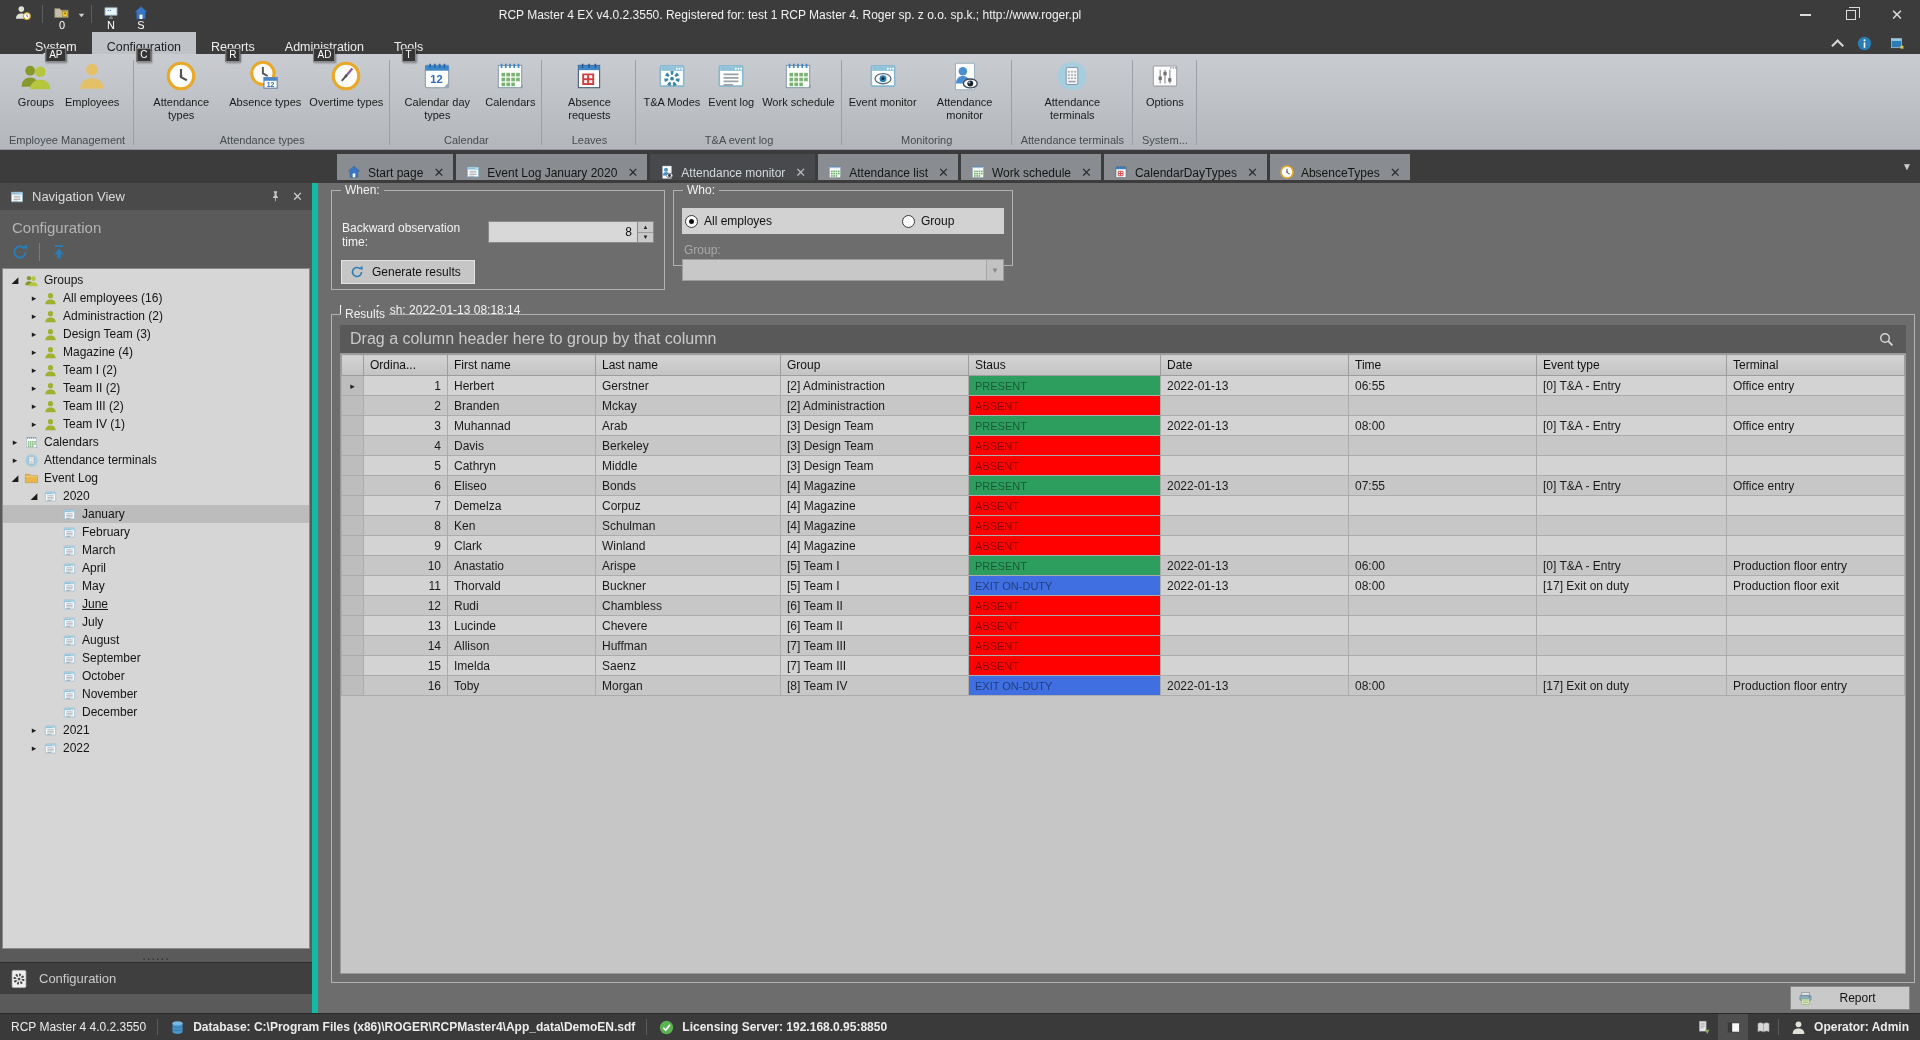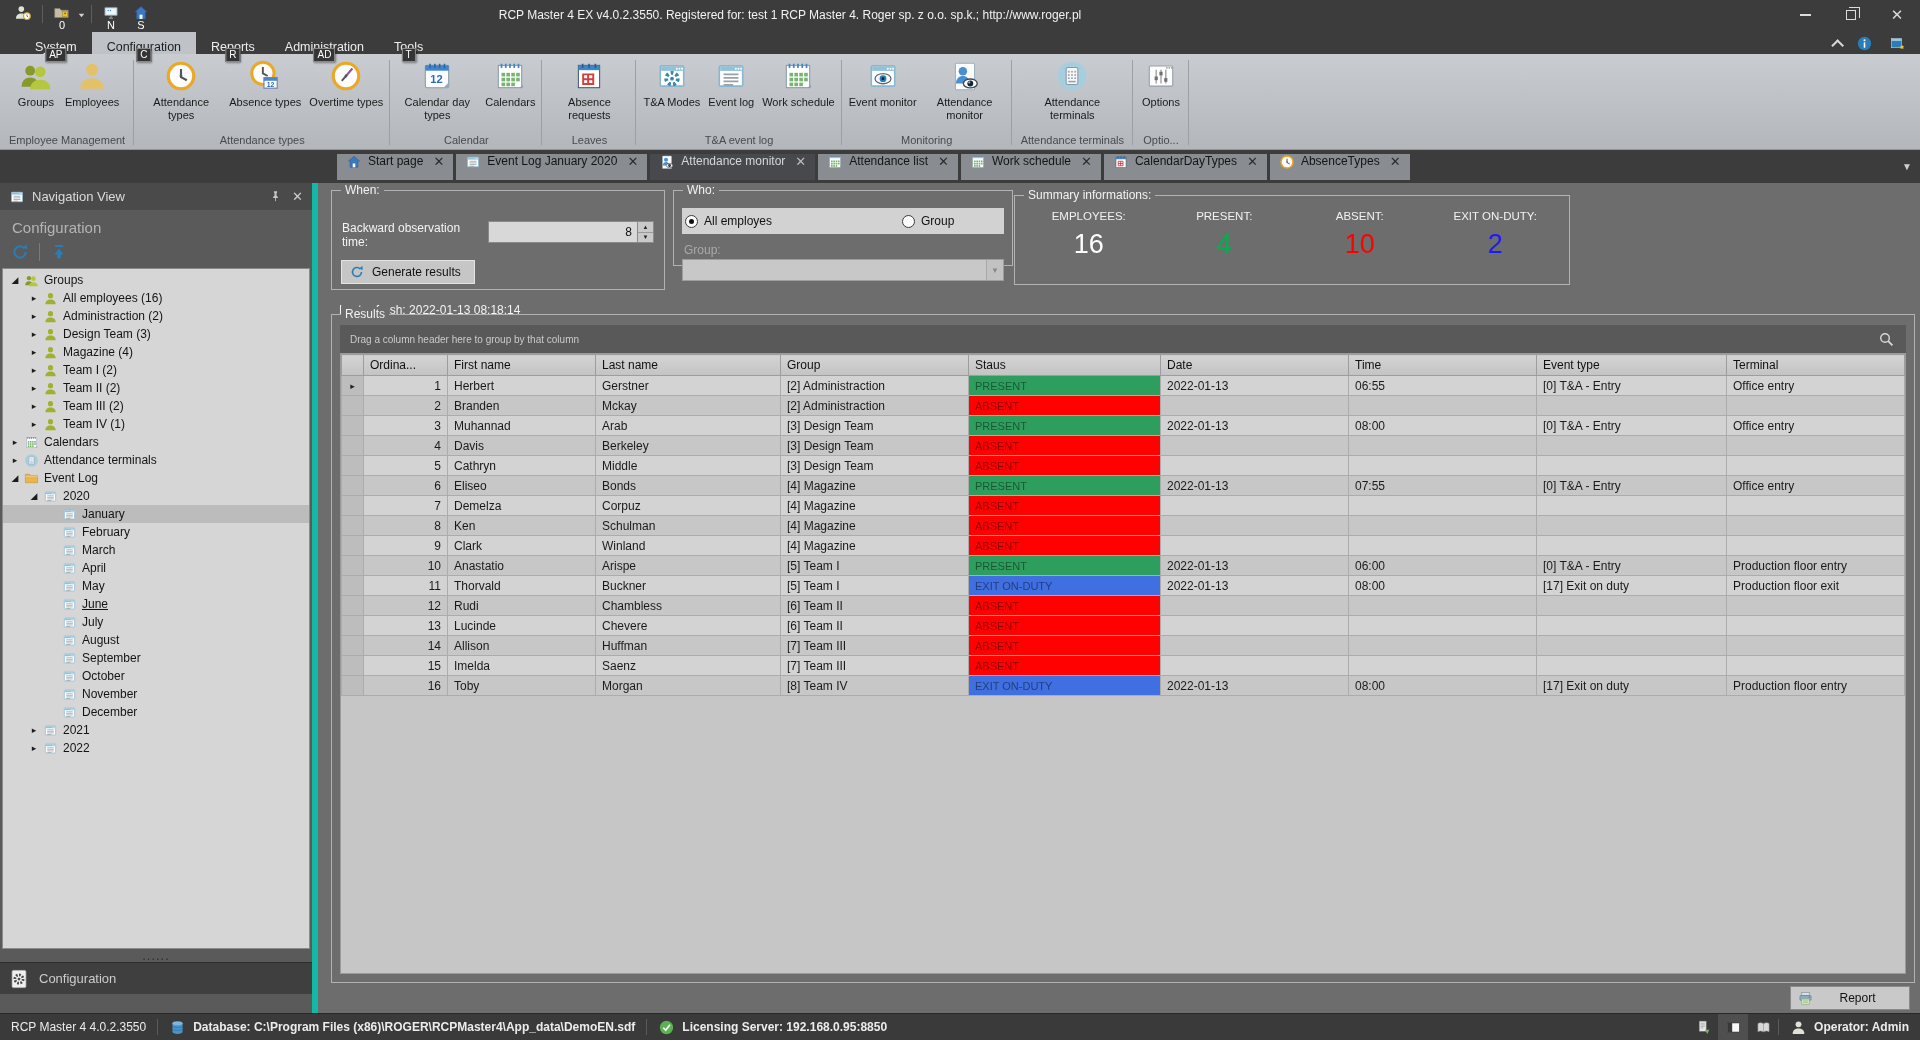--- a/index.html
+++ b/index.html
@@ -42,21 +42,21 @@
   .ribbon-body { height:96px; background:linear-gradient(#c9cdd2,#b3b7bc); display:flex; align-items:stretch; border-bottom:1px solid #93979c; position:relative; z-index:4; }
   .rgroup { display:flex; flex-direction:column; padding:3px 3px 0; position:relative; }
   .rgroup::after { content:""; position:absolute; right:0; top:6px; bottom:4px; width:1px; background:#9aa0a6; }
   .rbuttons { display:flex; flex:1; align-items:flex-start; justify-content:center; }
   .rbtn { min-width:50px; max-width:88px; display:flex; flex-direction:column; align-items:center; padding:2px 4px 0; }
   .rlbl { font-size:11px; color:#1a1a1a; text-align:center; line-height:1.2; margin-top:3px; }
   .glabel { font-size:11px; color:#474b4f; text-align:center; padding:1px 6px 3px; white-space:nowrap; }
 
   
   .doc-tabs { height:33px; background:#3c3c3c; display:flex; align-items:center; padding-left:337px; position:relative; }
-  .dtab { height:26px; margin-right:3px; display:flex; align-items:flex-start; gap:6px; padding:0 9px; background:#898d91; color:#141414; font-size:12px; white-space:nowrap; }
+  .dtab { height:26px; margin-right:3px; display:flex; align-items:flex-end; gap:6px; padding:0 9px; background:#898d91; color:#141414; font-size:12px; white-space:nowrap; }
   .dtab.active { background:#47494c; color:#d5d8da; }
   .dtab-close { font-size:13px; margin-left:4px; color:#2c2c2c; }
   .dtab.active .dtab-close { color:#b9bcbf; }
   .dtab-caret { position:absolute; right:8px; color:#cfcfcf; font-size:10px; }
 
   
   .content { position:absolute; top:183px; left:0; right:0; bottom:27px; background:#6d6d6d; }
 
   
   .navpanel { position:absolute; left:0; top:0; bottom:0; width:318px; background:#5a5a5a; border-right:6px solid #14b8a6; display:flex; flex-direction:column; }
@@ -103,21 +103,21 @@
   .who-group-lbl { position:absolute; left:10px; top:52px; color:#a9a9a9; font-size:12px; }
   .who-dd { position:absolute; left:8px; top:68px; right:8px; height:22px; background:#c8c8c8; border:1px solid #9d9d9d; display:flex; }
   .who-dd-caret { margin-left:auto; width:17px; border-left:1px solid #a8a8a8; background:#c2c2c2; display:flex; align-items:center; justify-content:center; color:#8a8a8a; font-size:8px; }
 
   .summary-stats { position:absolute; inset:8px 6px 6px; display:flex; }
   .stat { flex:1; text-align:center; }
   .stat-lbl { color:#f2f2f2; font-size:11.5px; margin-top:6px; }
   .stat-val { font-size:27px; margin-top:7px; }
 
   .box-results { left:5px; top:131px; right:5px; bottom:30px; }
-  .groupbar { position:absolute; top:10px; left:8px; right:8px; height:28px; background:#595959; color:#cacaca; font-size:10px; display:flex; align-items:center; padding:0 10px; }
+  .groupbar { position:absolute; top:10px; left:8px; right:8px; height:28px; background:#595959; color:#cacaca; font-size:16px; display:flex; align-items:center; padding:0 10px; }
   .groupbar svg { width:19px; height:19px; margin-left:auto; }
   .grid { position:absolute; top:38px; left:8px; right:8px; bottom:8px; background:#c6c6c6; border:1px solid #9a9a9a; overflow:hidden; }
   table { border-collapse:collapse; width:100%; table-layout:fixed; }
   th { background:linear-gradient(#d4d4d4,#c3c3c3); border:1px solid #9d9d9d; height:21px; font-weight:normal; text-align:left; padding:0 6px; font-size:12px; color:#111; overflow:hidden; white-space:nowrap; }
   td { border:1px solid #acacac; height:20px; padding:0 6px; font-size:12px; color:#1a1a1a; background:#d3d3d3; overflow:hidden; white-space:nowrap; }
   tr:nth-child(even) td { background:#c7c7c7; }
   td.cell-ind { background:#bdbdbd !important; padding:0 2px; font-size:9px; color:#222; text-align:center; }
   td.cell-num { text-align:right; }
   td.cell-status { font-size:11px; color:rgba(0,0,0,0.45); }
 
@@ -548,21 +548,21 @@
     </div>
     <div class="rgroup">
       <div class="rbuttons">
         <div class="rbtn">
           <svg class="ic ic32 ">
             <use href="#s-sliders"></use>
           </svg>
           <div class="rlbl">Options</div>
         </div>
       </div>
-      <div class="glabel">Optio...</div>
+      <div class="glabel">System...</div>
     </div>
   </div>
 
 <div class="doc-tabs">
 
   <div class="dtab">
       <svg class="ic ic16 ">
         <use href="#s-home"></use>
       </svg>
       <span>Start page</span>
@@ -871,41 +871,20 @@
           <span>Group</span>
         </span>
       </div>
       <div class="who-group-lbl">Group:</div>
       <div class="who-dd">
         <span></span>
         <span class="who-dd-caret">▼</span>
       </div>
     </div>
 
-    <div class="groupbox box-summary">
-      <span class="gb-label">Summary informations:</span>
-      <div class="summary-stats">
-          <div class="stat">
-            <div class="stat-lbl">EMPLOYEES:</div>
-            <div class="stat-val" style="color: rgb(255, 255, 255);">16</div>
-          </div>
-          <div class="stat">
-            <div class="stat-lbl">PRESENT:</div>
-            <div class="stat-val" style="color: rgb(0, 176, 80);">4</div>
-          </div>
-          <div class="stat">
-            <div class="stat-lbl">ABSENT:</div>
-            <div class="stat-val" style="color: rgb(255, 0, 0);">10</div>
-          </div>
-          <div class="stat">
-            <div class="stat-lbl">EXIT ON-DUTY:</div>
-            <div class="stat-val" style="color: rgb(26, 26, 255);">2</div>
-          </div>
-        </div>
-    </div>
 
     <div class="groupbox box-results">
       <span class="gb-label">Results</span>
       <div class="groupbar">
         <span>Drag a column header here to group by that column</span>
         <svg class="ic">
             <use href="#s-magnifier"></use>
           </svg>
       </div>
       <div class="grid">

